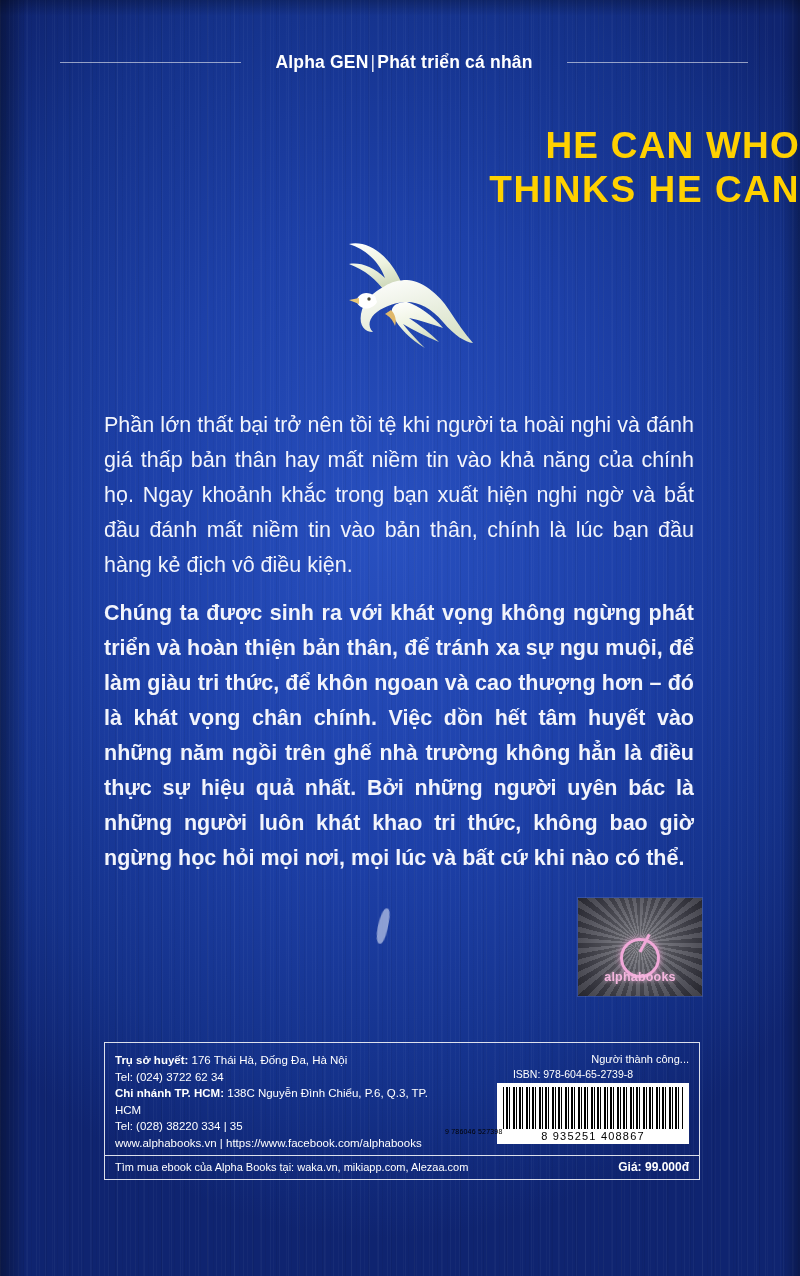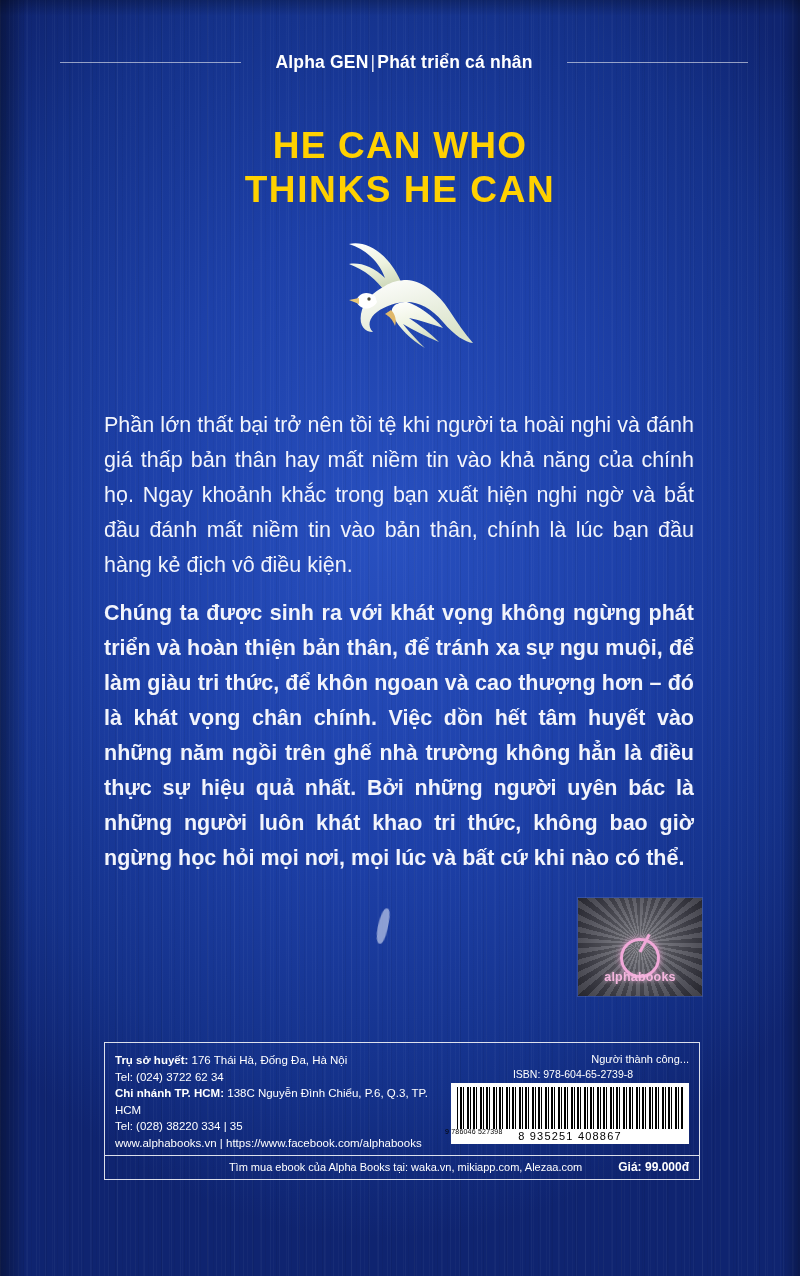--- a/index.html
+++ b/index.html
@@ -86,21 +86,21 @@
     opacity: 0.9;
     padding: 0 2px;
   }
 
   
   .title {
     position: absolute;
     top: 124px;
     left: 0;
     right: 0;
-    text-align: center;
+    text-align: right;
     color: #ffd100;
     font-weight: bold;
     font-size: 37px;
     line-height: 1.18;
     letter-spacing: 1.2px;
   }
   .title .l2 { letter-spacing: 1.6px; }
 
   
   .dove {
@@ -233,21 +233,21 @@
     font-size: 10.5px;
     text-align: center;
     padding-left: 20px;
     margin-bottom: 3px;
   }
   .barcode-card {
     background: #ffffff;
     padding: 4px 6px 2px 6px;
     display: inline-block;
     text-align: center;
-    width: 238px;
+    width: 192px;
     box-sizing: border-box;
   }
   .bars {
     height: 42px;
     width: 100%;
     background-image: repeating-linear-gradient(90deg,
       #000 0px, #000 1px, #fff 1px, #fff 3px,
       #000 3px, #000 5px, #fff 5px, #fff 6px,
       #000 6px, #000 7px, #fff 7px, #fff 10px,
       #000 10px, #000 12px, #fff 12px, #fff 13px);
@@ -266,21 +266,21 @@
     color: #000;
     font-size: 7px;
     letter-spacing: 0.2px;
   }
   .footer-divider {
     border-top: 1px solid rgba(255,255,255,0.85);
   }
   .footer-bottom {
     display: flex;
     align-items: center;
-    justify-content: flex-end;
+    justify-content: space-between;
     padding: 4px 10px 5px 10px;
     font-size: 11px;
     gap: 36px;
   }
   .price { font-weight: bold; font-size: 12px; }
 </style>
 </head>
 <body>
 
 <div class="page">

